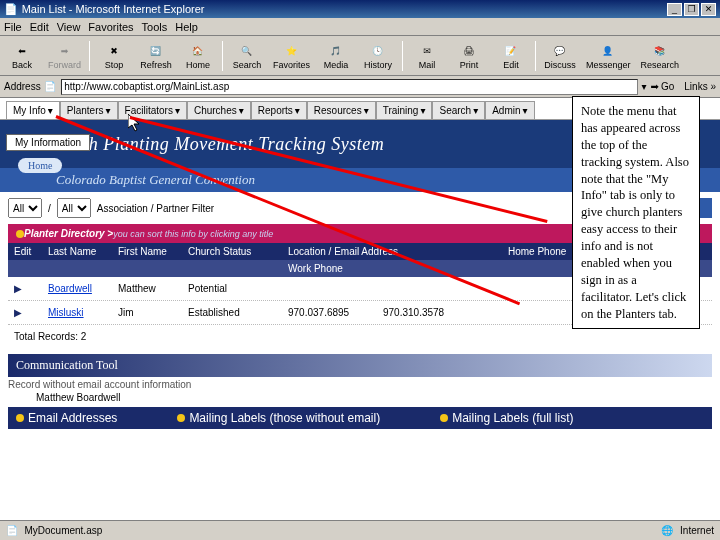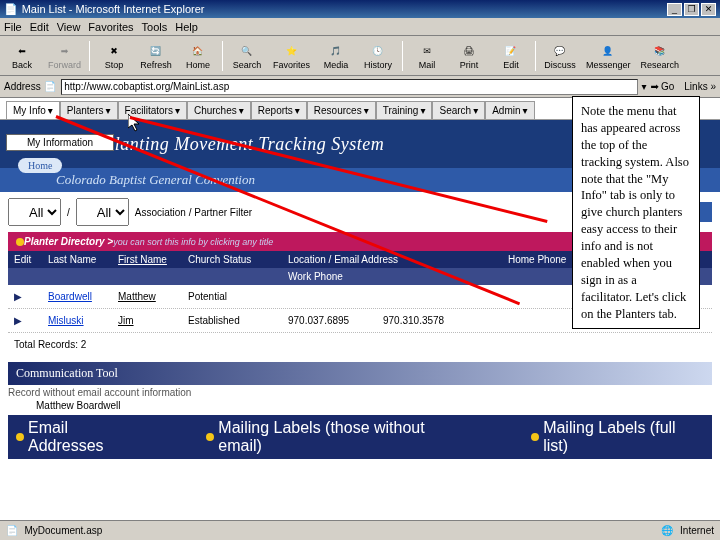--- a/index.html
+++ b/index.html
@@ -13,44 +13,44 @@
   .tbtn { display:flex; flex-direction:column; align-items:center; justify-content:center; padding:2px 4px; font-size:9px; min-width:40px; }
   .tbtn .ticon { width:20px; height:18px; display:flex;align-items:center;justify-content:center; }
   .tbtn.disabled { color:#888; }
   .tsep { width:1px; height:30px; background:#808080; margin:0 2px; border-right:1px solid #fff;}
   .addrbar { background:#d4d0c8; height:22px; display:flex; align-items:center; padding:0 4px; gap:4px; border-bottom:1px solid #808080;}
   .addrbar input { flex:1; height:16px; border:1px inset #808080; font-size:10px; padding:0 2px; background:#fff; }
   .addrbar .go { font-size:10px; display:flex;align-items:center;gap:2px;}
   .tabnav { background:#fff; border-bottom:1px solid #999; height:22px; display:flex; align-items:flex-end; padding-left:6px; gap:0; position:relative;text-align:center; }
   .tab { background:#e8e8e8; border:1px solid #999; border-bottom:none; padding:3px 6px; font-size:10px; display:flex;align-items:center;gap:2px; position:relative;}
   .tab.first { background:#fff; }
-  .dropdown { position:absolute; top:20px; left:6px; background:#fff; border:1px solid #666; padding:2px 20px; font-size:10px; z-index:5;margin-top:16px;}
+  .dropdown { position:absolute; top:20px; left:6px; background:#fff; border:1px solid #666; padding:2px 8px; font-size:10px; z-index:5;margin-top:16px;}
   .cursor { position:absolute; left:128px; top:114px; z-index:20; pointer-events:none;}
   .banner { background:#1a3a7a; color:#fff; height:48px; position:relative; display:flex;align-items:center; }
   .banner-title { font-family:Georgia,serif; font-size:18px; font-style:italic; padding-left:42px; letter-spacing:0.5px;}
   .banner-sub { background:#2e5aa8; color:#cfe0f5; height:24px; display:flex;align-items:center; padding-left:56px; font-family:Georgia,serif; font-style:italic; font-size:13px; position:relative;}
   .homebtn { position:absolute; left:18px; top:-10px; background:#dce8f7; color:#2e5aa8; border-radius:9px; padding:2px 10px; font-size:10px; font-family:Tahoma; font-style:normal;}
   .filterrow { display:flex; align-items:center; margin:6px 8px; gap:6px; font-size:10px;}
-  .filterrow select { font-size:13px; height:28px;padding-left:16px;}
+  .filterrow select { font-size:10px; height:20px;}
   .assoc-bar { margin-left:auto; background:#2e5aa8; color:#fff; padding:4px 14px; font-size:11px; letter-spacing:2px;}
   .section-hdr { background:#be185d; color:#fff; padding:4px 8px; font-size:10px; margin:4px 8px 0 8px; display:flex;align-items:center;gap:0;font-style:italic;}
   .section-hdr .bullet { width:8px;height:8px;background:#f5c518;border-radius:50%;}
   .tablewrap { margin:0 8px; font-size:10px;}
   .thead { display:flex; background:#1a2a6a; color:#fff;}
   .thead2 { display:flex; background:#3a4a8a; color:#fff;}
   .th { padding:3px 6px;}
-  .col-edit{width:34px;} .col-ln{width:70px;} .col-fn{width:70px;text-decoration:underline;} .col-cs{width:100px;} .col-loc{width:220px;} .col-hp{width:95px;} .col-cp{width:75px;}
+  .col-edit{width:34px;} .col-ln{width:70px;} .col-fn{width:70px;} .col-cs{width:100px;} .col-loc{width:220px;} .col-hp{width:95px;} .col-cp{width:75px;}
   .trow { display:flex; border-bottom:1px dotted #bbb; padding:4px 0;}
   .td { padding:2px 6px;}
   .td a { color:#0033cc; text-decoration:underline;}
   .trow .arrow { color:#1a2a6a;}
   .total { padding:6px 14px; font-size:10px;}
   .commtool { background:linear-gradient(90deg,#1a2a6a,#cdd8ef); color:#fff; padding:4px 8px; font-size:12px; margin:6px 8px 2px 8px; font-family:Georgia,serif;}
   .commrow { margin:2px 8px; font-size:10px; color:#555;}
-  .commopts { background:#1a2a6a; color:#f5c518; display:flex; margin:4px 8px; padding:4px 8px; font-size:16px; gap:60px;}
+  .commopts { background:#1a2a6a; color:#f5c518; display:flex; margin:4px 8px; padding:4px 8px; font-size:12px; gap:60px;}
   .commopts span { display:flex;align-items:center;gap:4px; color:#fff;}
   .commopts .ob { width:8px;height:8px;background:#f5c518;border-radius:50%;}
   .statusbar { position:absolute; bottom:0; left:0; right:0; height:20px; background:#d4d0c8; border-top:1px solid #808080; display:flex;align-items:center; padding:0 6px; font-size:10px; gap:6px;}
   .statusbar .sfill{flex:1;}
   .note { position:absolute; right:20px; top:96px; width:128px; background:#fff; border:1px solid #000; padding:6px 8px; font-family:Georgia,serif; font-size:12.5px; line-height:1.35; z-index:30;}
   .redline { position:absolute; background:#e00; height:3px; transform-origin:left center; z-index:25;}
 </style>
 </head>
 <body>
 

